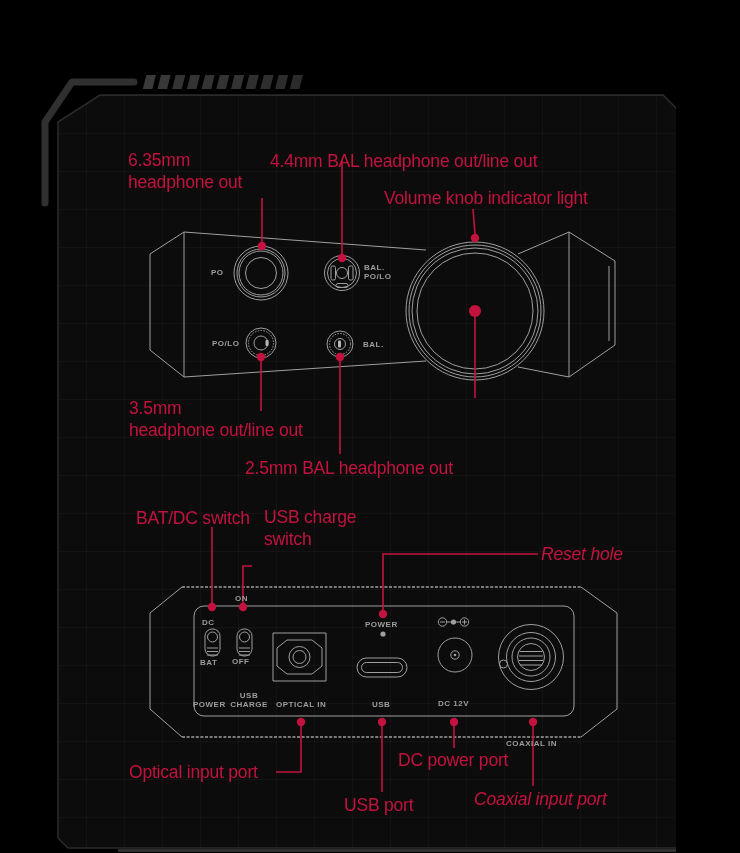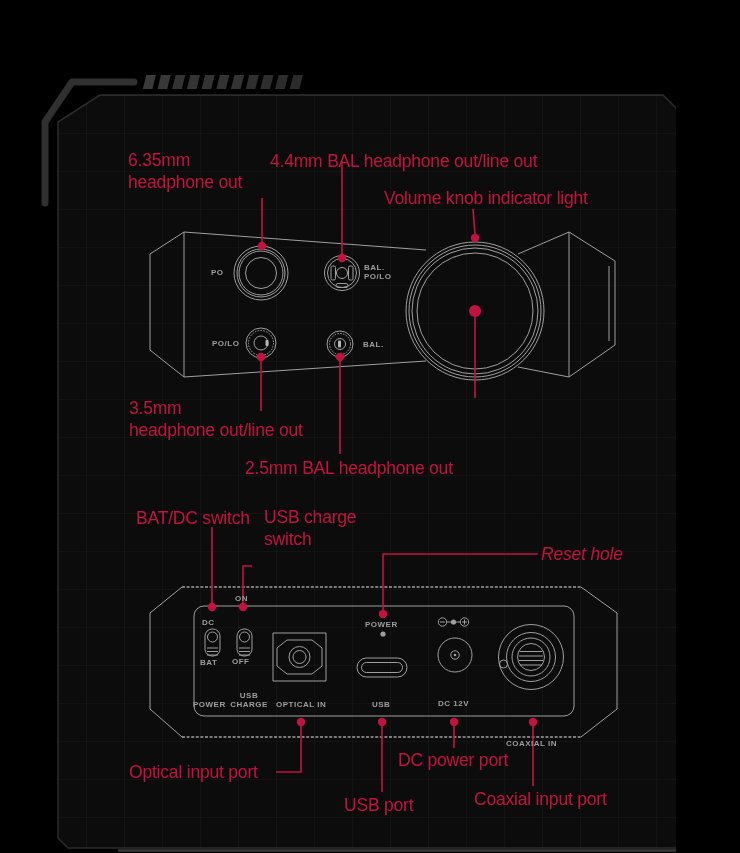--- a/index.html
+++ b/index.html
@@ -203,21 +203,21 @@
 
 <div class="callout" style="left:136px;top:507px;">BAT/DC switch</div>
 <div class="callout" style="left:252px;top:506px;margin-left:12px;">
   <div>USB charge</div>
   <div>switch</div>
 </div>
 <div class="callout" style="left:541px;top:543px;font-style:italic;">Reset hole</div>
 <div class="callout" style="left:129px;top:761px;">Optical input port</div>
 <div class="callout" style="left:344px;top:794px;">USB port</div>
 <div class="callout" style="left:398px;top:749px;">DC power port</div>
-<div class="callout" style="left:474px;top:788px;">Coaxial input port</div>
+<div class="callout" style="left:474px;top:788px;font-style:italic;">Coaxial input port</div>
 
 <div class="engr" style="left:211px;top:268px;">PO</div>
 <div class="engr engr2" style="left:364px;top:263px;">
   <div>BAL.</div>
   <div>PO/LO</div>
 </div>
 <div class="engr" style="left:212px;top:339px;">PO/LO</div>
 <div class="engr" style="left:363px;top:340px;">BAL.</div>
 
 <div class="engr" style="left:202px;top:618px;">DC</div>

